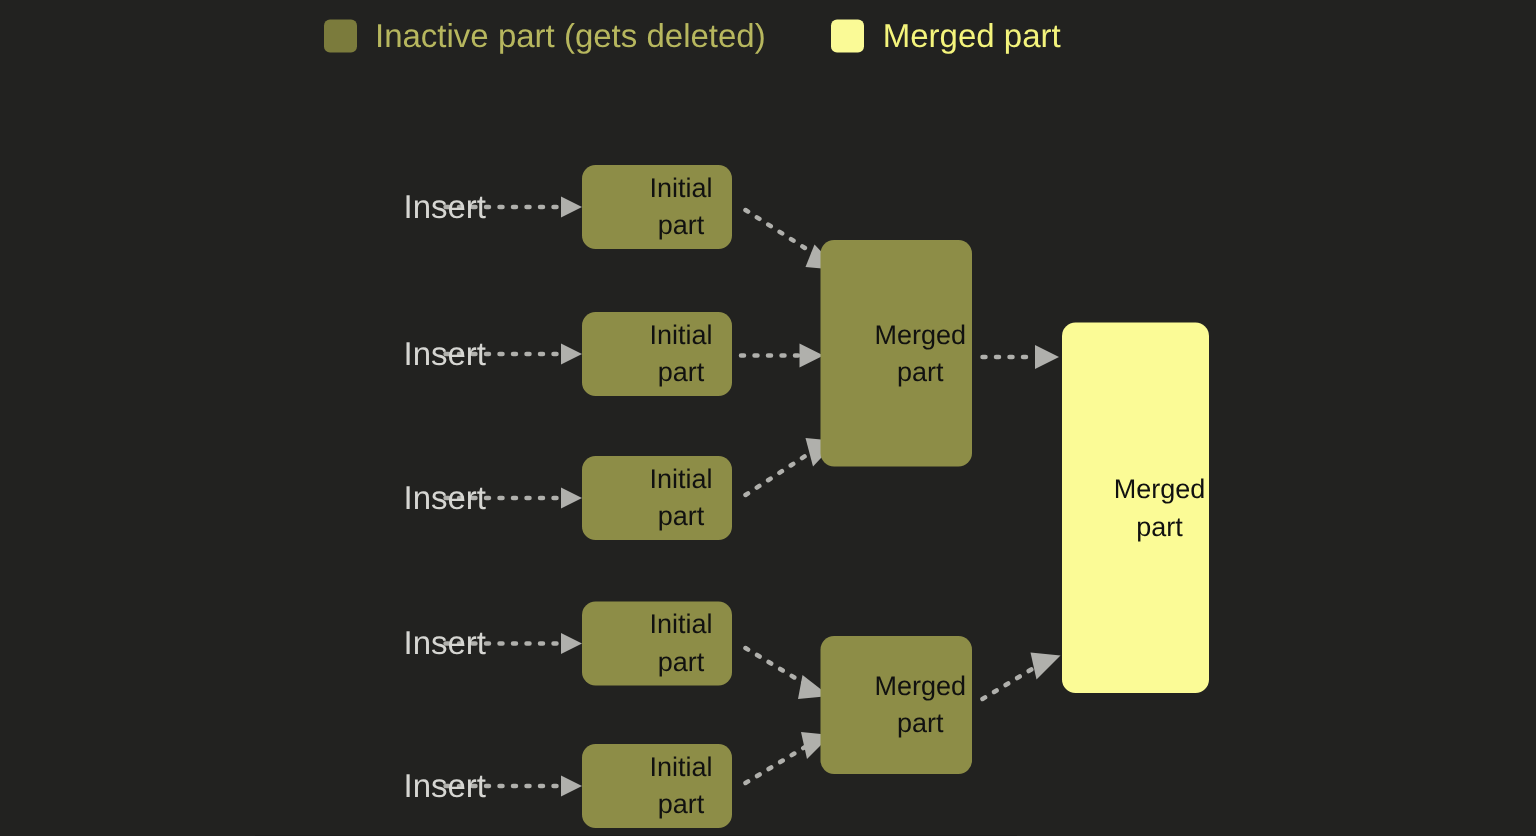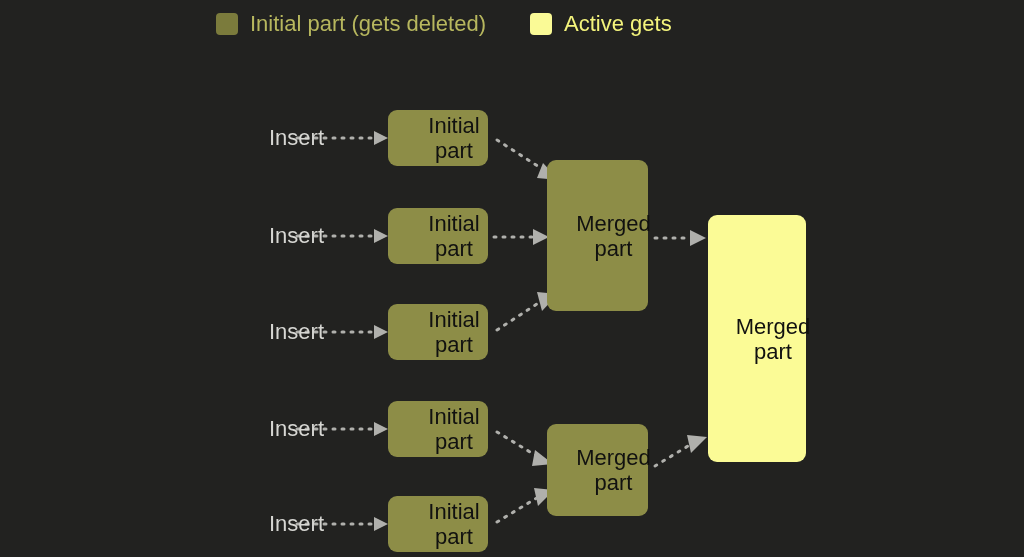--- a/index.html
+++ b/index.html
@@ -49,21 +49,21 @@
 
   
   .node {
     position: absolute;
     border-radius: 9px;
     display: flex;
     align-items: center;
     justify-content: center;
     text-align: center;
     color: #111110;
-    font-size: 22px;
+    font-size: 18px;
     line-height: 25px;
     box-sizing: border-box;
     padding-left: 32px;
   }
   .node.inactive { background: #8d8d47; }
   .node.active   { background: #fbfb96; }
   .node span { display: block; }
 
   
   .insert-label {
@@ -94,26 +94,26 @@
   .arrow-head { fill: #b0b0ac; }
 </style>
 </head>
 <body>
 
 <div id="canvas">
 
   <div class="legend">
     <div class="legend-item">
       <div class="legend-swatch inactive"></div>
-      <div class="legend-label inactive">Initial part (gets deleted)</div>
+      <div class="legend-label inactive">Inactive part (gets deleted)</div>
     </div>
     <div class="legend-gap"></div>
     <div class="legend-item">
       <div class="legend-swatch active"></div>
-      <div class="legend-label active">Active gets</div>
+      <div class="legend-label active">Merged part</div>
     </div>
   </div>
 
   <svg id="arrows" viewBox="0 0 1024 557">
 
     <g>
       <line class="arrow-line" x1="297" y1="138" x2="374" y2="138"></line>
       <polygon class="arrow-head" points="374,131 388,138 374,145"></polygon>
     </g>
     <g>

